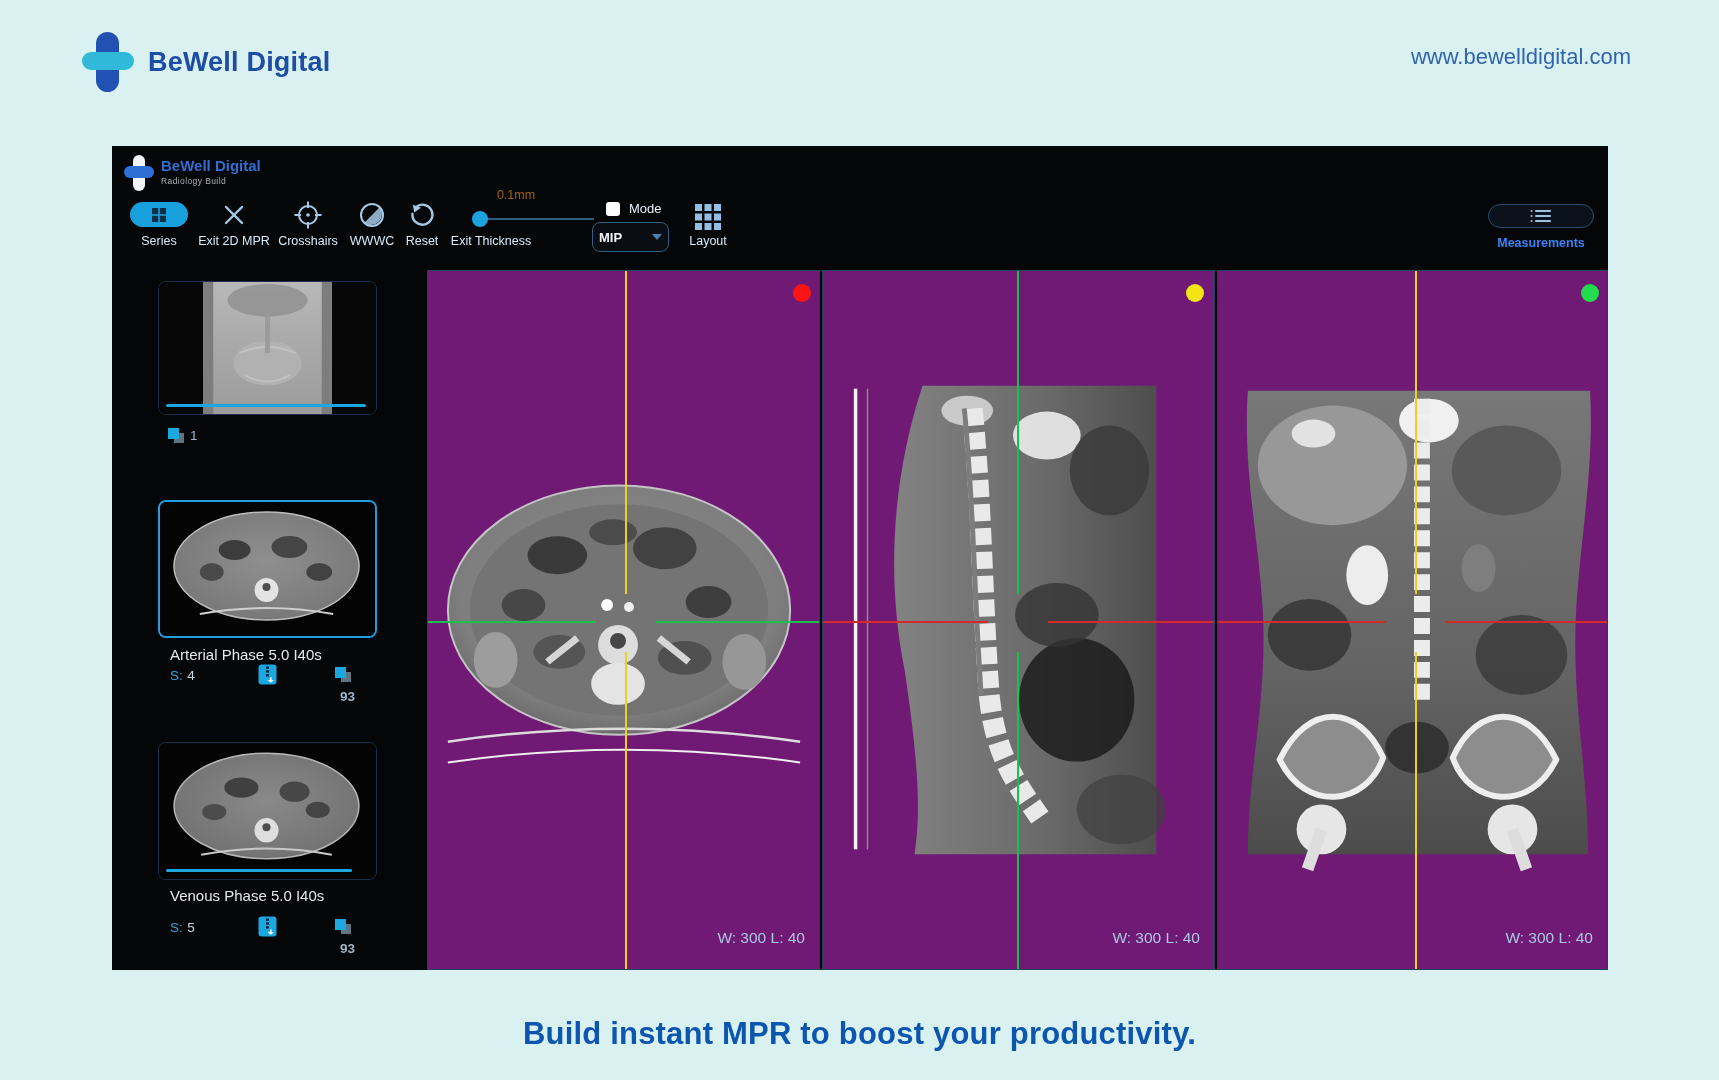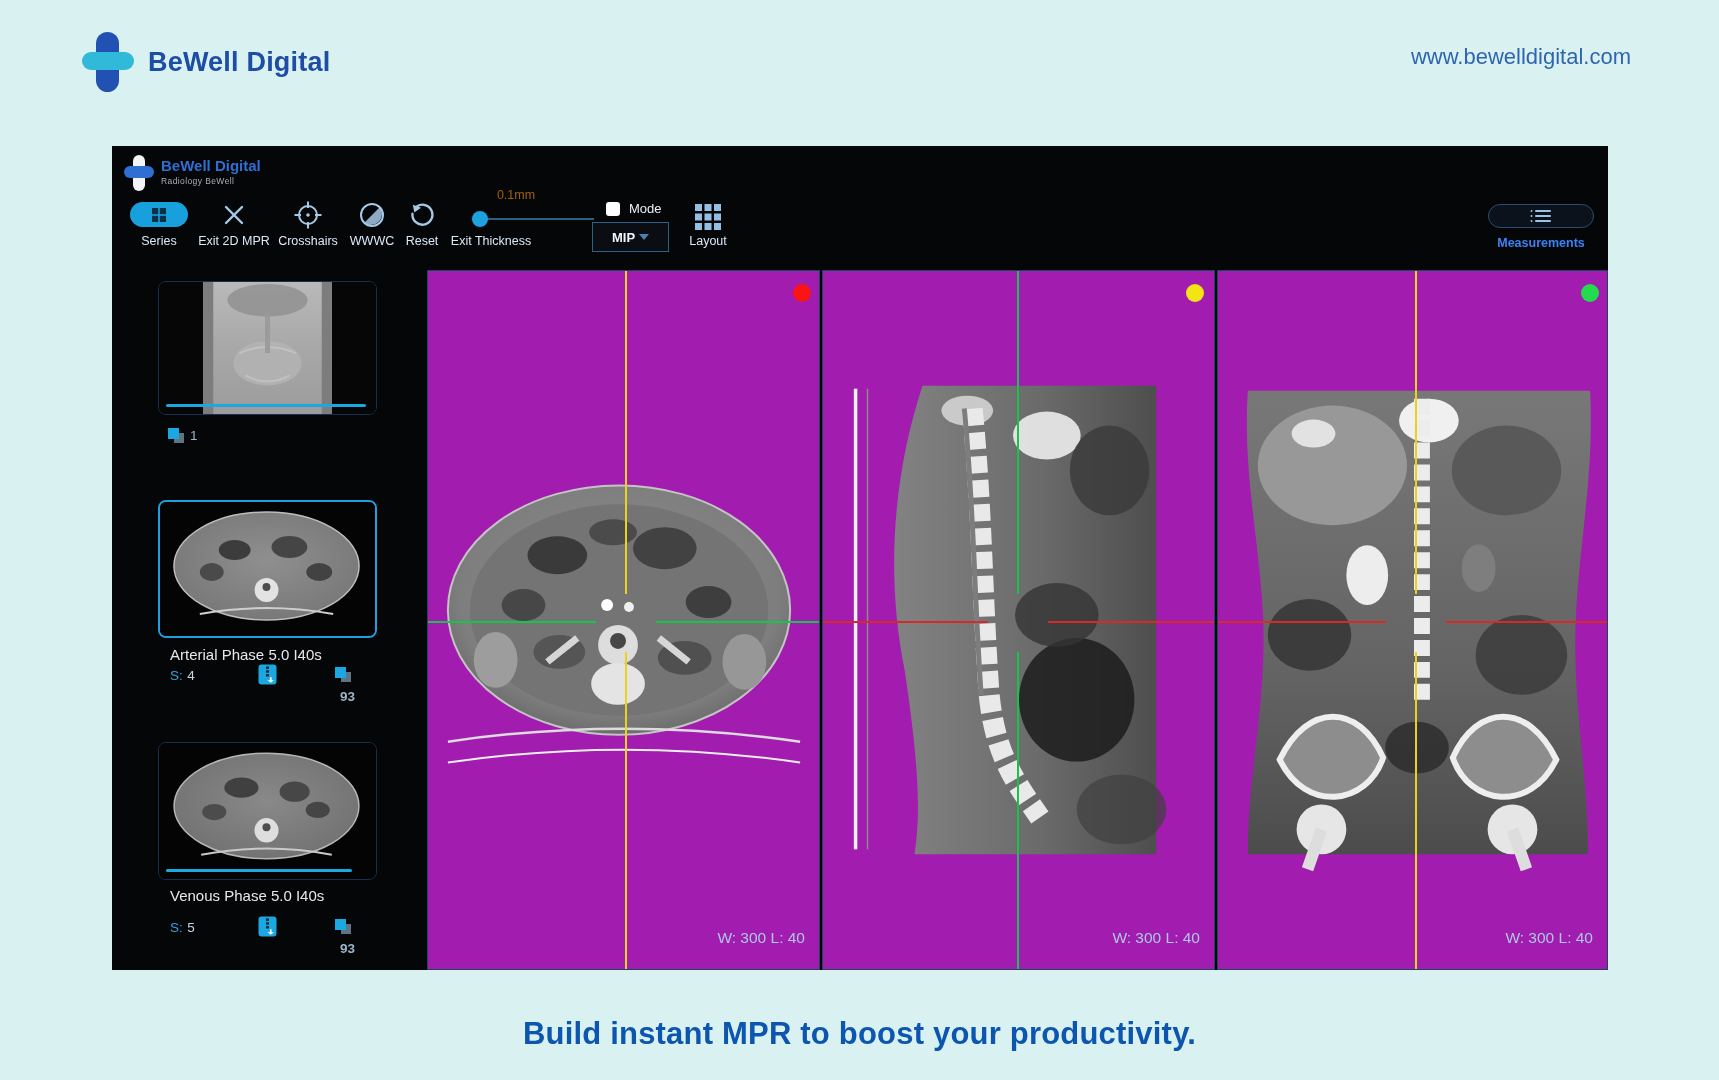--- a/index.html
+++ b/index.html
@@ -34,21 +34,21 @@
   .icon-btn { position:absolute; top:54px; width:30px; height:30px; transform:translateX(-50%); display:flex; align-items:center; justify-content:center; cursor:pointer; }
 
   .slab-value { position:absolute; left:404px; top:42px; transform:translateX(-50%); font-size:12.5px; color:#a16207; }
   .slab-slider { position:absolute; left:360px; top:64px; width:122px; height:18px; cursor:pointer; }
   .slab-track { position:absolute; left:0; top:8px; width:122px; height:2px; background:#2e5f82; }
   .slab-thumb { position:absolute; left:0px; top:1px; width:16px; height:16px; border-radius:8px; background:#1ca3de; }
 
   .mode-wrap { position:absolute; left:494px; top:55px; display:flex; align-items:center; cursor:pointer; }
   .mode-box { width:14px; height:14px; background:#ffffff; border-radius:3px; }
   .mode-label { margin-left:9px; font-size:13px; color:#e9f1f9; }
-  .mip-select { position:absolute; left:480px; top:76px; width:77px; height:30px; border:1px solid #2e5f84; border-radius:0; display:flex; align-items:center; justify-content:space-between; padding:0 19px; cursor:pointer; background:#0a0e13; }
+  .mip-select { position:absolute; left:480px; top:76px; width:77px; height:30px; border:1px solid #2e5f84; border-radius:8px; display:flex; align-items:center; justify-content:space-between; padding:0 6px; cursor:pointer; background:#0a0e13; }
   .mip-value { font-size:13px; font-weight:bold; color:#f2f6fa; }
   .mip-caret { width:0; height:0; border-left:5px solid transparent; border-right:5px solid transparent; border-top:6px solid #4d80ac; }
 
   .layout-btn { position:absolute; left:582px; top:57px; width:28px; height:28px; cursor:pointer; }
 
   .meas-btn { position:absolute; left:1376px; top:58px; width:106px; height:24px; border:1.5px solid #2c4c6c; border-radius:12px; background:rgba(25,42,62,0.35); display:flex; align-items:center; justify-content:center; cursor:pointer; }
   .meas-label { position:absolute; left:1429px; top:90px; transform:translateX(-50%); font-size:12.5px; font-weight:700; color:#3b82f6; white-space:nowrap; }
 
   
   .series-card { position:absolute; left:46px; width:219px; height:134px; border-radius:8px; background:#000; overflow:hidden; cursor:pointer; }
@@ -65,21 +65,21 @@
   .count-num { margin-left:5px; font-size:13.5px; color:#9fb4c6; }
 
   .series-title { position:absolute; left:58px; font-size:15px; color:#e6e8ea; white-space:nowrap; }
   .series-meta { position:absolute; left:58px; width:200px; height:22px; }
   .s-label { font-size:13.5px; color:#2aa6df; }
   .s-num { font-size:13.5px; color:#c6d6e2; }
   .zip-icon { position:absolute; left:88px; top:-2px; }
   .meta-stack { position:absolute; left:165px; top:0px;font-weight:bold; }
 
   
-  .viewport { position:absolute; top:124px; height:700px; background:#a21caf; border:1px solid #1e4560; overflow:hidden; cursor:crosshair; }
+  .viewport { position:absolute; top:124px; height:700px; background:#701a75; border:1px solid #1e4560; overflow:hidden; cursor:crosshair; }
   .vp1 { left:315px; width:393px; }
   .vp2 { left:710px; width:393px; }
   .vp3 { left:1105px; width:391px; }
   .vp-dot { position:absolute; top:13px; width:18px; height:18px; border-radius:50%; }
   .vp1 .vp-dot { left:365px; } .vp2 .vp-dot { left:363px; } .vp3 .vp-dot { left:363px; }
   .wl-label { position:absolute; right:14px; bottom:22px; font-size:15.5px; color:#abc8e2; }
   .ct-img { position:absolute; left:0; top:0; width:100%; height:100%; }
 
   .ch-v { position:absolute; width:2px; }
   .ch-h { position:absolute; height:2px; }
@@ -103,21 +103,21 @@
 
 <div class="app-window">
 
   <div class="app-header">
     <div class="app-logo">
       <div class="vbar"></div>
         <div class="hbar"></div>
     </div>
     <div class="app-titles">
       <div class="app-brand">BeWell Digital</div>
-      <div class="app-sub">Radiology BeWell</div>
+      <div class="app-sub">Radiology Build</div>
     </div>
   </div>
 
   <div class="toolbar">
 
     <div class="series-pill">
       <svg width="18" height="18" viewBox="0 0 18 18">
         <rect x="2" y="2" width="6.2" height="6.2" fill="#0c3047"></rect>
           <rect x="9.8" y="2" width="6.2" height="6.2" fill="#0c3047"></rect>
         <rect x="2" y="9.8" width="6.2" height="6.2" fill="#0c3047"></rect>

